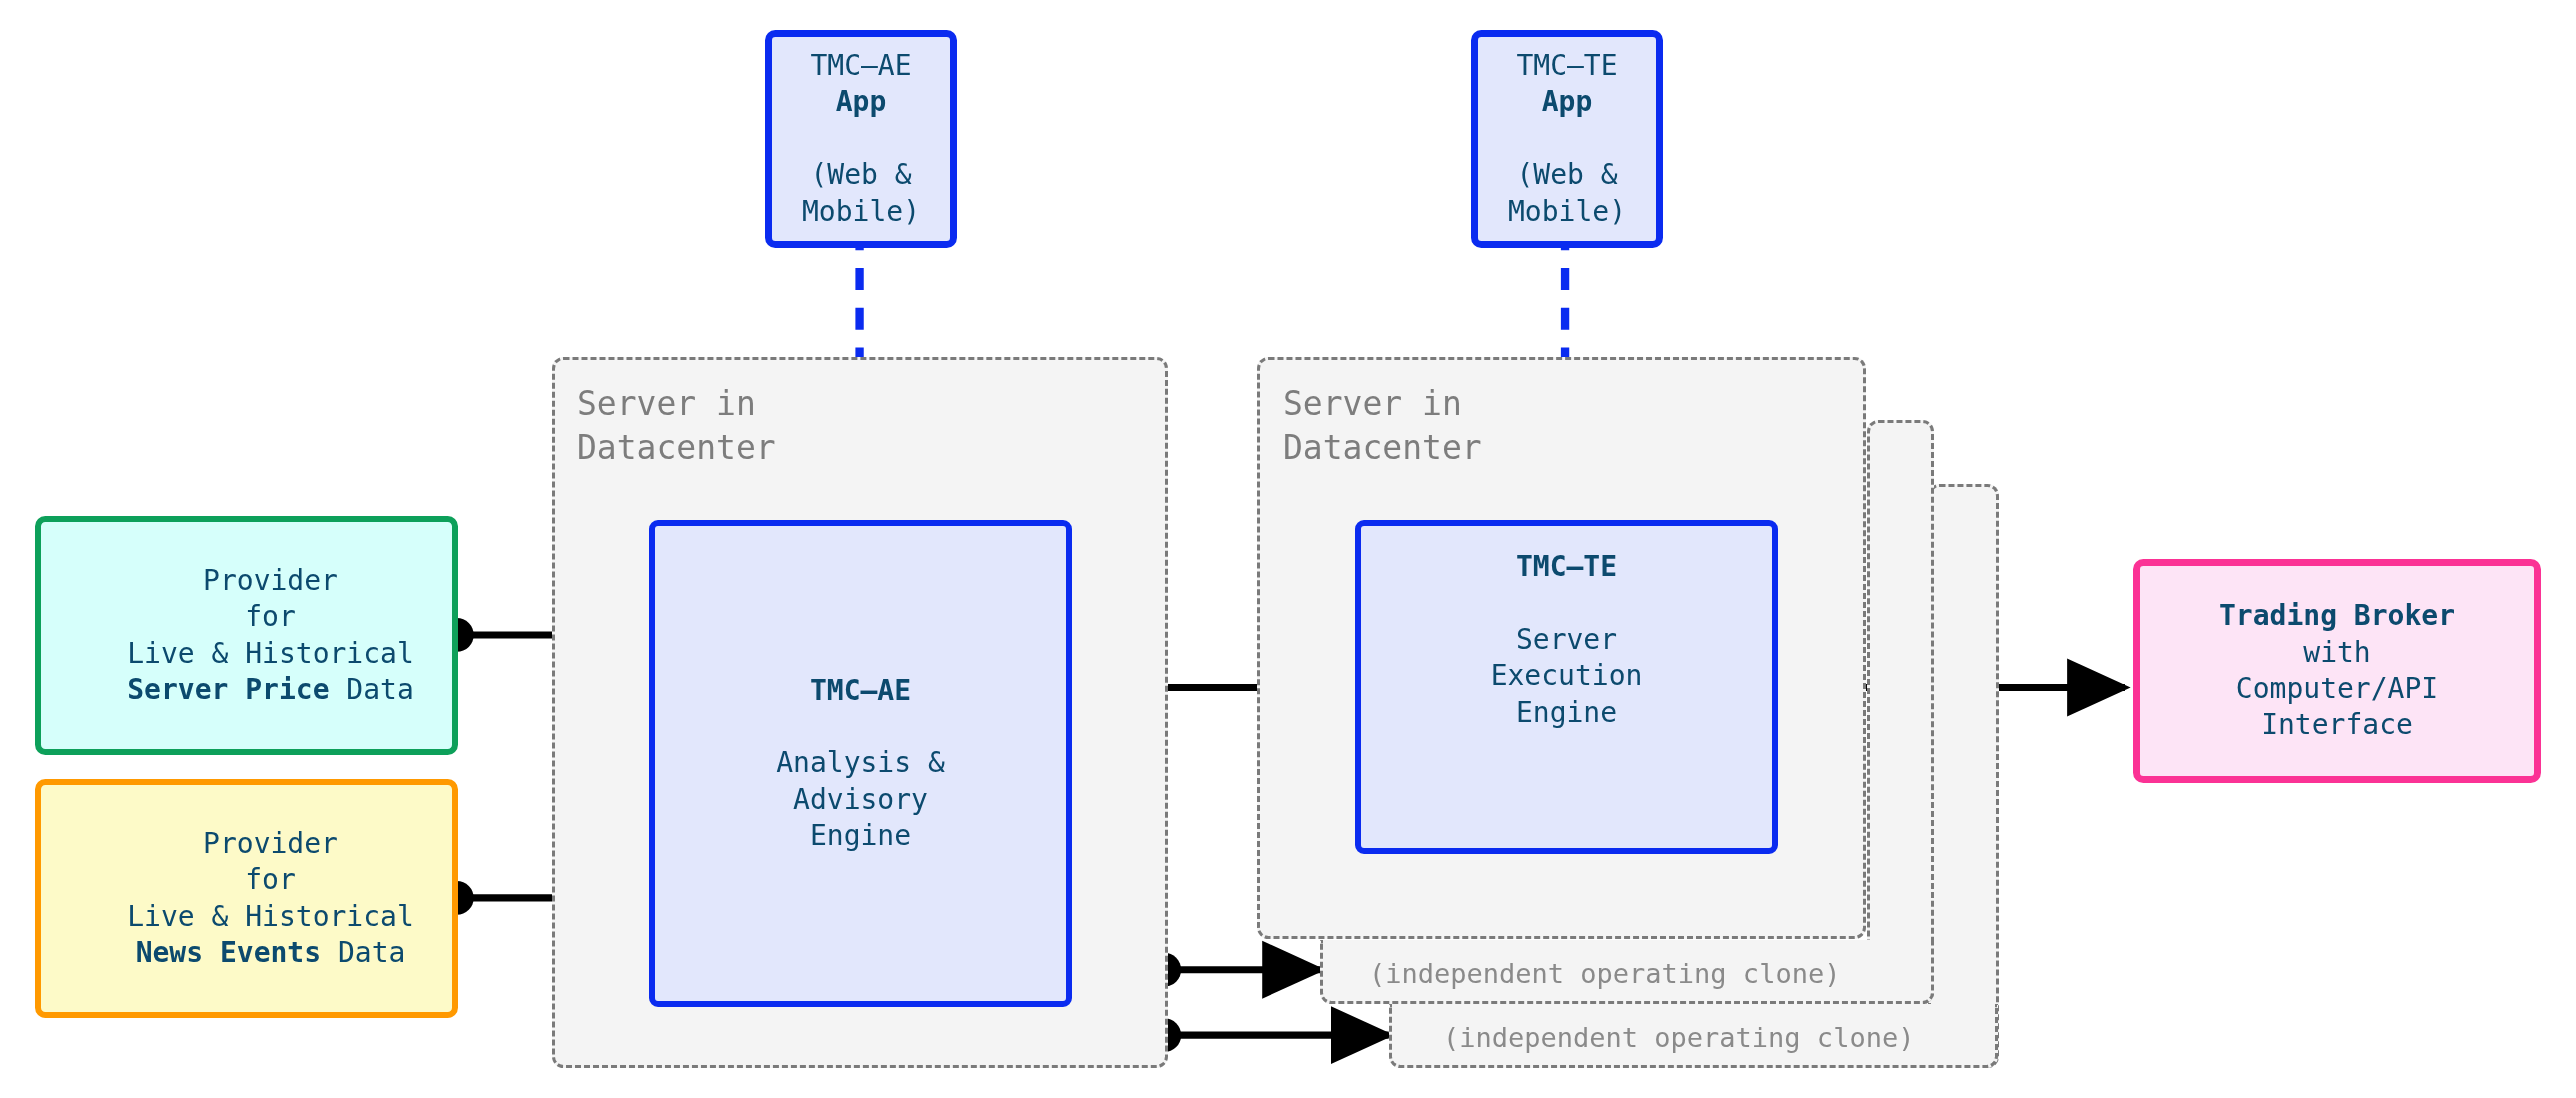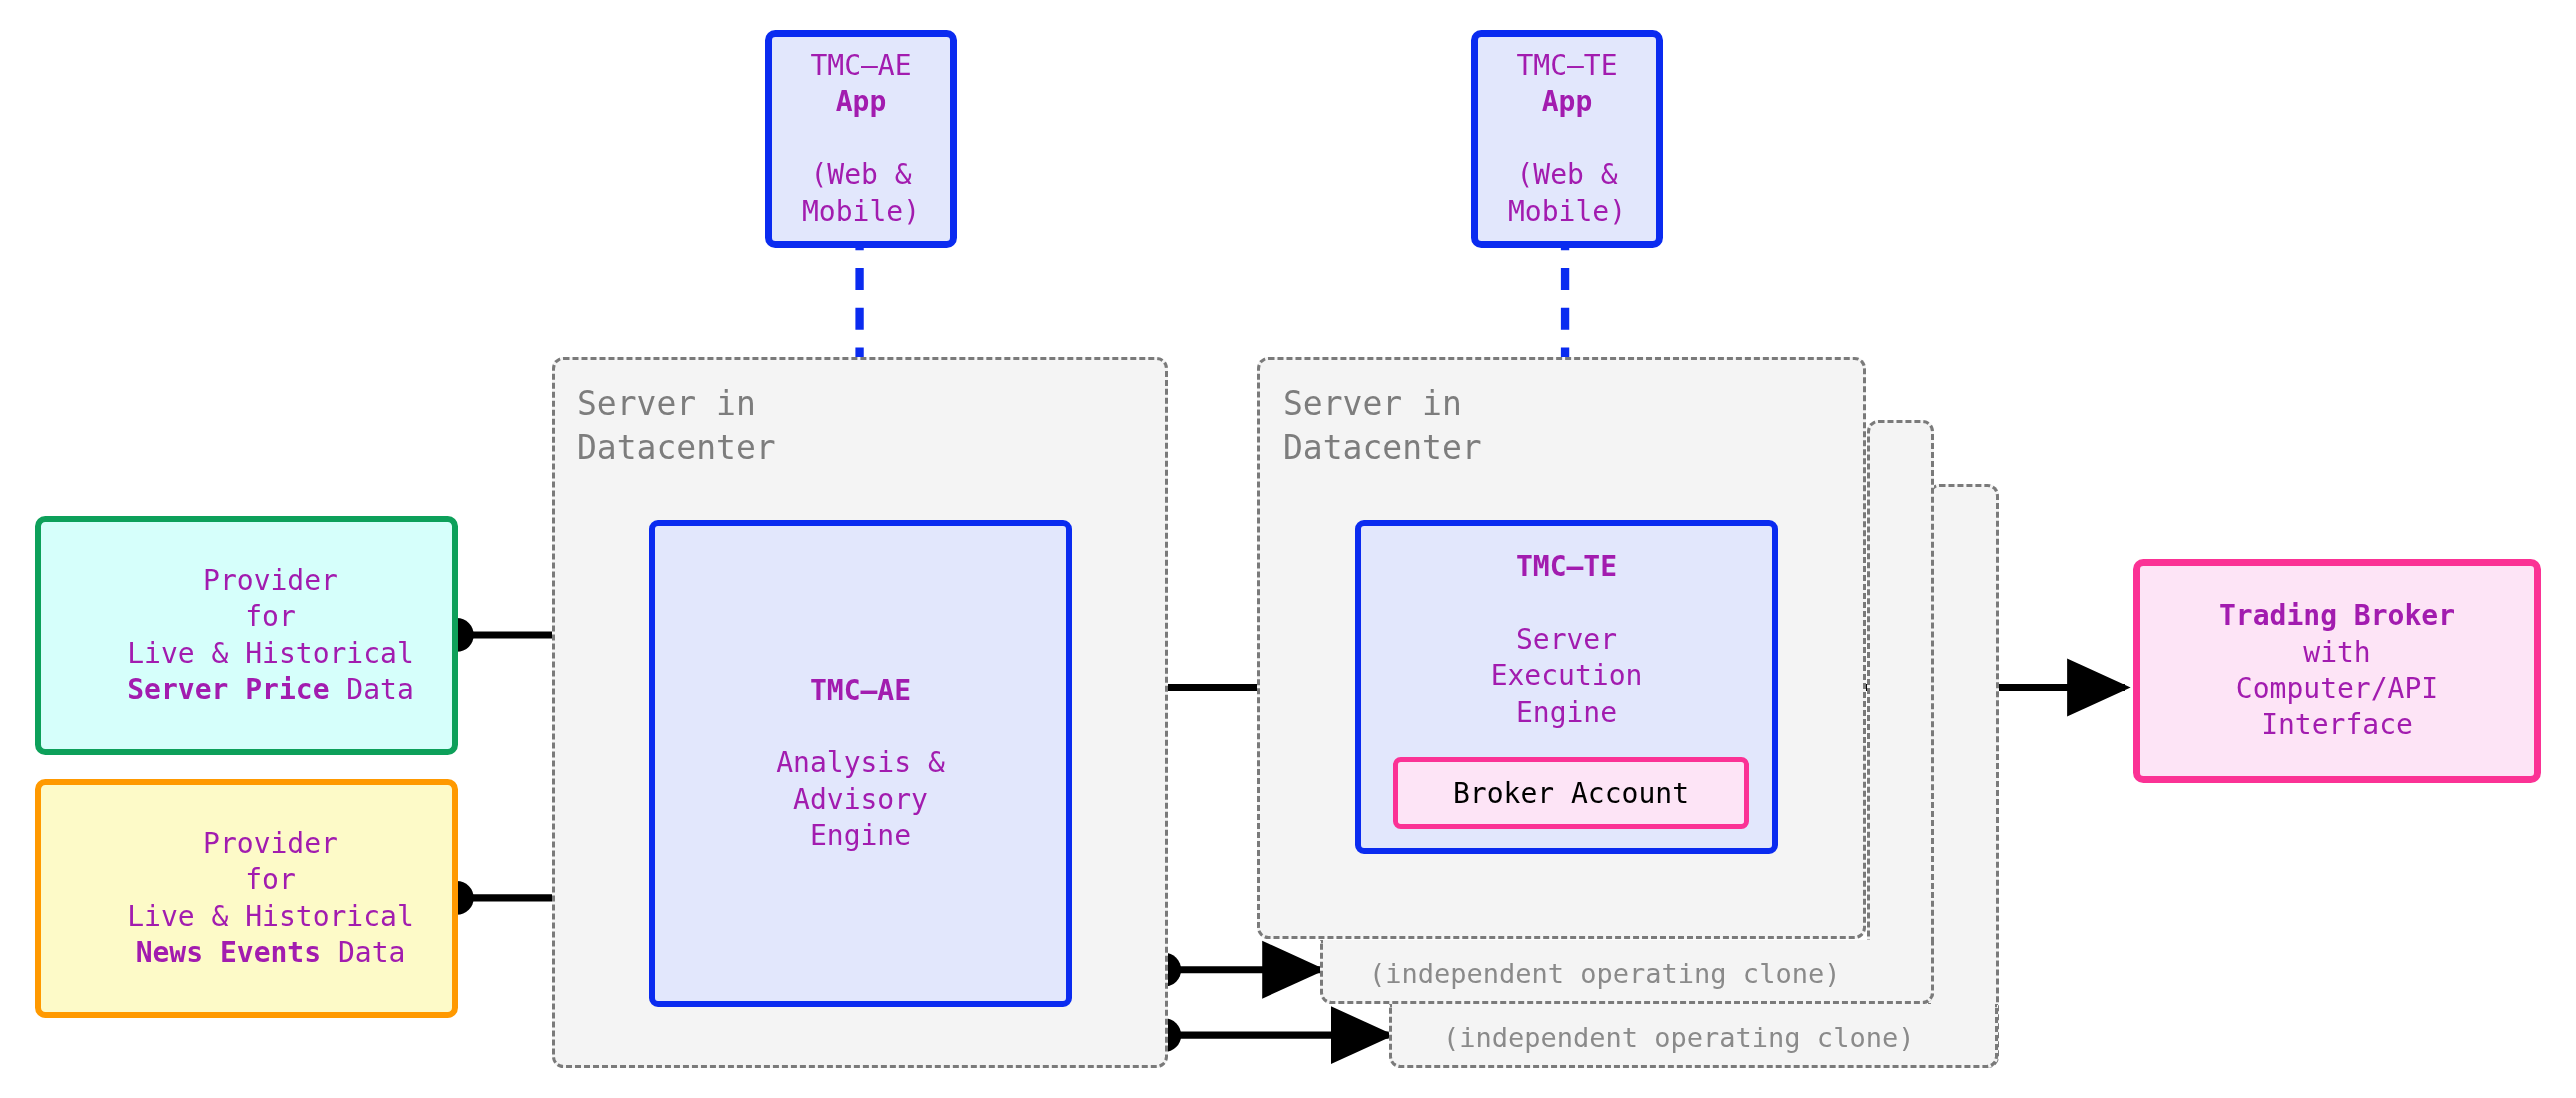--- a/index.html
+++ b/index.html
@@ -1,21 +1,21 @@
 <!DOCTYPE html>
 <html style="font-size:10.3px"><head>
 <meta charset="utf-8">
 <style>
   html,body{margin:0;padding:0;background:#ffffff;}
   body{font-family:"DejaVu Sans Mono", monospace;}
   #stage{position:relative;width:2576px;height:1098px;background:#ffffff;overflow:hidden;}
   #svg-layer{position:absolute;left:0;top:0;width:2576px;height:1098px;}
 
   .node{position:absolute;box-sizing:border-box;display:flex;flex-direction:column;
-        align-items:center;justify-content:center;text-align:center;color:#a21caf;}
+        align-items:center;justify-content:center;text-align:center;color:#0c4a6e;}
   .node .ln{display:block;line-height:1.30;}
   .b{font-weight:bold;}
 
   
   .provider{border-radius:10.3px;font-size:28px;padding-left:48px;}
   .prov-green{background:#d6fffb;border:6.4px solid #0da05a;}
   .prov-orange{background:#fdfac8;border:6.4px solid #ff9900;}
 
   
   .engine{background:#e2e7fc;border:6.4px solid #0a2bf0;border-radius:9px;font-size:28px;}
@@ -128,23 +128,20 @@
     <span class="ln">Engine</span>
   </div>
 
   <div class="node engine" style="left:1355px;top:520px;width:423px;height:334px;justify-content:flex-start;padding-top:23px;">
     <span class="ln b">TMC‒TE</span>
     <span class="ln">&nbsp;</span>
     <span class="ln">Server</span>
     <span class="ln">Execution</span>
     <span class="ln">Engine</span>
   </div>
-  <div class="chip" style="left:1393px;top:757px;width:346px;height:62px;">
-    <span>Broker Account</span>
-  </div>
 
   <div class="node broker" style="left:2133px;top:559px;width:408px;height:224px;">
     <span class="ln b">Trading Broker</span>
     <span class="ln">with</span>
     <span class="ln">Computer/API</span>
     <span class="ln">Interface</span>
   </div>
 
 </div>
 

